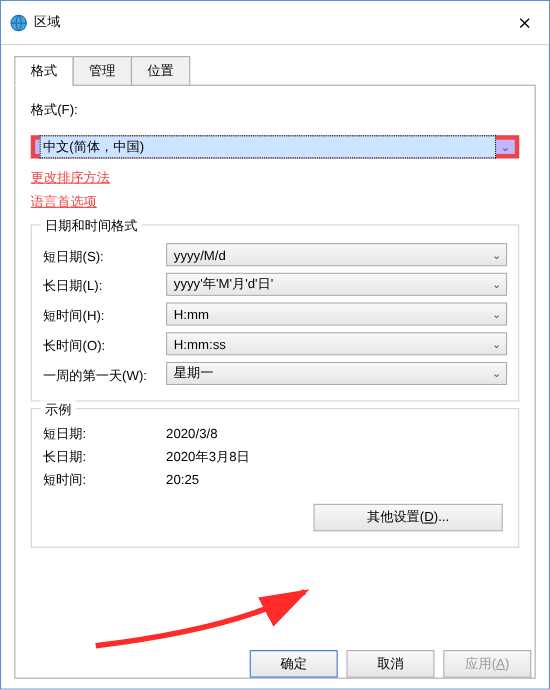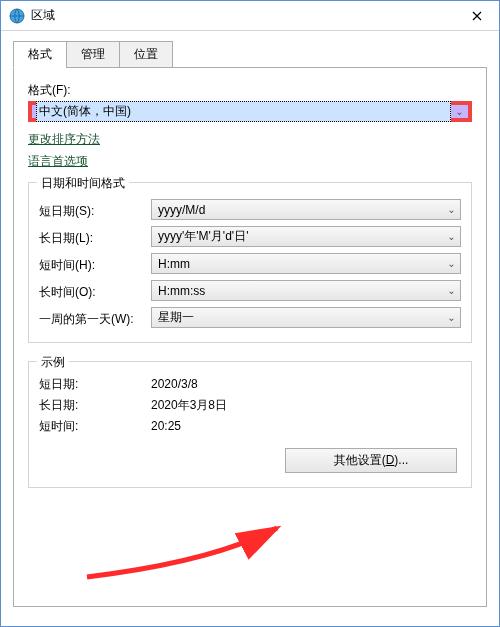--- a/index.html
+++ b/index.html
@@ -1,30 +1,30 @@
 <!DOCTYPE html>
 <html><head>
 <meta charset="utf-8">
 <style>
   html,body{margin:0;padding:0;font-family:"Microsoft YaHei","Segoe UI",Tahoma,sans-serif;font-size:12px;color:#000;background:#fff}
   .window{width:500px;height:627px;border:1px solid #5a8fd8;box-sizing:border-box;position:relative;background:#fff}
-  .titlebar{height:30px;background:#fff;border-bottom:1px solid #d4d4d4;display:flex;align-items:center;padding:0 0 0 8px;box-sizing:border-box}
+  .titlebar{height:40px;background:#fff;border-bottom:1px solid #d4d4d4;display:flex;align-items:center;padding:0 0 0 8px;box-sizing:border-box}
   .globe{width:16px;height:16px;margin-right:6px;display:inline-block}
   .title{flex:1;font-size:12px}
   .close{width:45px;height:29px;display:flex;align-items:center;justify-content:center;}
   .tabs{display:flex;margin:10px 0 0 12px;position:relative;z-index:2}
   .tab{padding:4px 14px;border:1px solid #acacac;background:#fff;margin-right:-1px;font-size:12px;position:relative}
   .tab.active{background:#fff;border-bottom:1px solid #fff}
   .tab.inactive{background:#f0f0f0}
   .tabpanel{border:1px solid #acacac;margin:0 12px 12px 12px;padding:14px 14px 14px 14px;box-sizing:border-box;position:relative;top:-1px;height:540px}
-  .lbl{display:block;margin-bottom:2px}
+  .lbl{display:block;margin-bottom:14px}
   .combo{width:100%;height:21px;border:4px solid #ef4444;background:#c4b5fd;display:flex;align-items:center;padding:0 0 0 4px;box-sizing:border-box;margin-bottom:8px}
   .combo .txt{flex:1;font-size:12px;background:#cce4ff;padding:1px 2px;border:1px dotted #000}
   .combo .arrow{width:17px;text-align:center;font-size:10px;color:#555}
-  .link{color:#14532d;text-decoration:underline;margin-top:4px;display:block;line-height:18px;width:max-content}
+  .link{color:#ef4444;text-decoration:underline;margin-top:4px;display:block;line-height:18px;width:max-content}
   .group{border:1px solid #d4d4d4;margin-top:12px;padding:10px 10px 8px 10px;position:relative}
   .group .legend{position:absolute;top:-8px;left:8px;background:#fff;padding:0 4px;font-size:12px}
   .row{display:flex;align-items:flex-end;margin:6px 0}
   .row .rlabel{width:112px}
   .ccombo{flex:1;height:21px;border:1px solid #acacac;background:linear-gradient(#f8f8f8,#e6e6e6);display:flex;align-items:center;padding:0 0 0 6px;box-sizing:border-box}
   .ccombo .ctxt{flex:1;font-size:12px}
   .ccombo .carrow{width:17px;text-align:center;font-size:10px;color:#555}
   .ex{margin:4px 0}
   .ex .el{display:inline-block;width:112px}
   .btnL{position:absolute;bottom:14px;right:14px;width:170px;height:23px;border:1px solid #acacac;background:linear-gradient(#f8f8f8,#e6e6e6);font-size:12px;display:flex;align-items:center;justify-content:center}
@@ -106,21 +106,21 @@
       </div>
       <div class="row">
         <span class="rlabel">一周的第一天(W):</span>
         <div class="ccombo">
           <span class="ctxt">星期一</span>
           <span class="carrow">⌄</span>
         </div>
       </div>
     </div>
 
-    <div class="group" style="margin-top:18px;padding-bottom:48px">
+    <div class="group" style="margin-top:6px;padding-bottom:48px">
       <span class="legend">示例</span>
 
       <div class="ex"><span class="el">短日期:</span><span>2020/3/8</span></div>
       <div class="ex"><span class="el">长日期:</span><span>2020年3月8日</span></div>
       <div class="ex"><span class="el">短时间:</span><span>20:25</span></div>
 
       <div class="btnL">
         <span><span>其他设置(</span><span class="under">D</span><span>)...</span></span>
       </div>
     </div>
@@ -129,14 +129,21 @@
       <defs>
           <marker id="ah" markerWidth="10" markerHeight="10" refX="8" refY="3" orient="auto">
             <path d="M0,0 L9,3 L0,6 Z" fill="#ff2a2a"></path>
           </marker>
         </defs>
       <path d="M5 55 Q130 40 195 6" stroke="#ff2a2a" stroke-width="5" fill="none" marker-end="url(#ah)"></path>
     </svg>
 
   </div>
 
+  <div class="btnbar">
+    <div class="btn primary">确定</div>
+    <div class="btn">取消</div>
+    <div class="btn disabled">
+      <span><span>应用(</span><span class="under">A</span><span>)</span></span>
+    </div>
+  </div>
 
 </div>
 
 </body></html>

